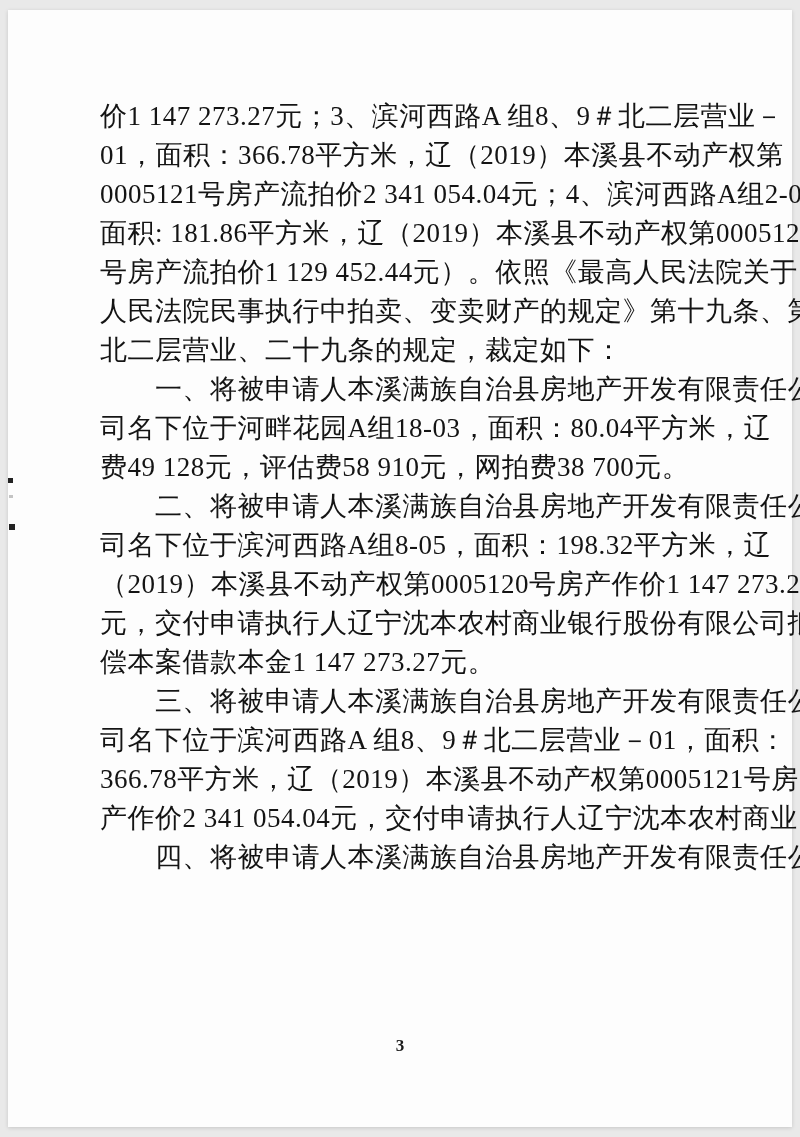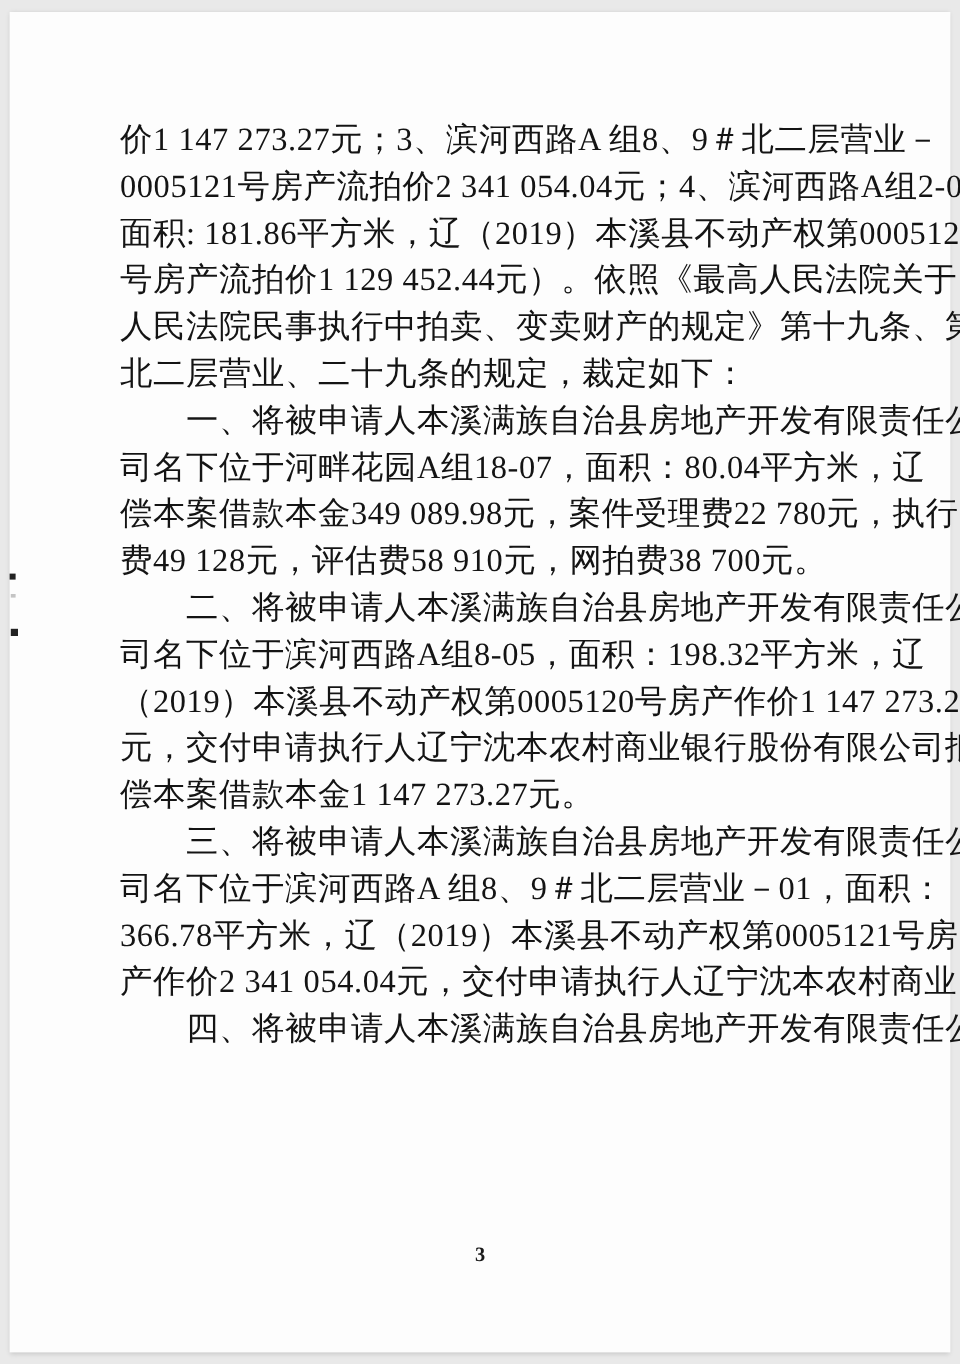--- a/index.html
+++ b/index.html
@@ -63,28 +63,28 @@
   .artifact.a3 { left: 9px; top: 524px; width: 6px; height: 6px; }
 </style>
 </head>
 <body>
 
 <div class="scan-wrap">
   <div class="sheet">
 
     <div class="textblock">
         <div class="line">价1 147 273.27元；3、滨河西路A 组8、9＃北二层营业－</div>
+        <div class="line">01，面积：366.78平方米，辽（2019）本溪县不动产权第</div>
         <div class="line">0005121号房产流拍价2 341 054.04元；4、滨河西路A组2-01，</div>
         <div class="line">面积: 181.86平方米，辽（2019）本溪县不动产权第0005122</div>
         <div class="line">号房产流拍价1 129 452.44元）。依照《最高人民法院关于</div>
         <div class="line">人民法院民事执行中拍卖、变卖财产的规定》第十九条、第</div>
         <div class="line">北二层营业、二十九条的规定，裁定如下：</div>
         <div class="line indent">一、将被申请人本溪满族自治县房地产开发有限责任公</div>
-        <div class="line">司名下位于河畔花园A组18-07，面积：80.04平方米，辽</div>
-        <div class="line">偿本案借款本金349 089.98元，案件受理费22 780元，执行</div>
+        <div class="line">司名下位于河畔花园A组18-03，面积：80.04平方米，辽</div>
         <div class="line">费49 128元，评估费58 910元，网拍费38 700元。</div>
         <div class="line indent">二、将被申请人本溪满族自治县房地产开发有限责任公</div>
         <div class="line">司名下位于滨河西路A组8-05，面积：198.32平方米，辽</div>
         <div class="line">（2019）本溪县不动产权第0005120号房产作价1 147 273.27</div>
         <div class="line">元，交付申请执行人辽宁沈本农村商业银行股份有限公司抵</div>
         <div class="line">偿本案借款本金1 147 273.27元。</div>
         <div class="line indent">三、将被申请人本溪满族自治县房地产开发有限责任公</div>
         <div class="line">司名下位于滨河西路A 组8、9＃北二层营业－01，面积：</div>
         <div class="line">366.78平方米，辽（2019）本溪县不动产权第0005121号房</div>
         <div class="line">产作价2 341 054.04元，交付申请执行人辽宁沈本农村商业</div>

